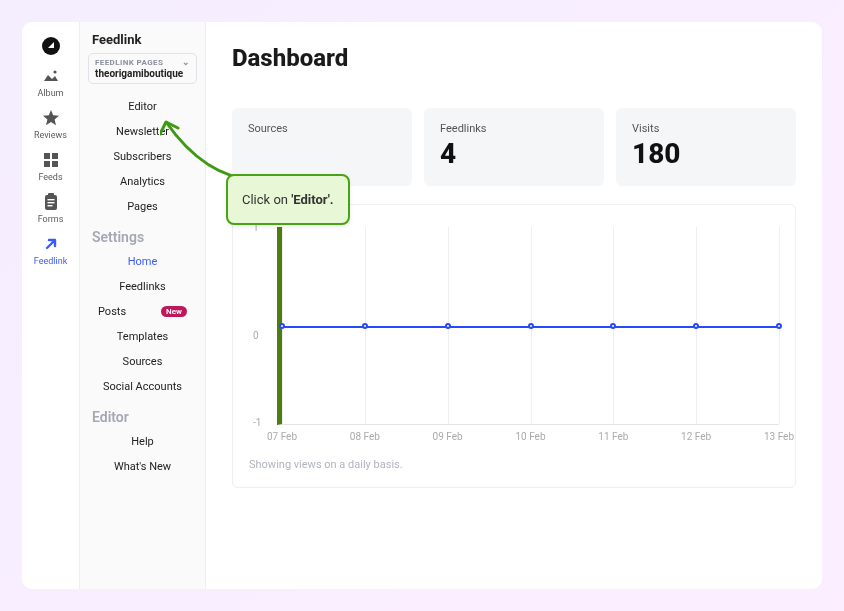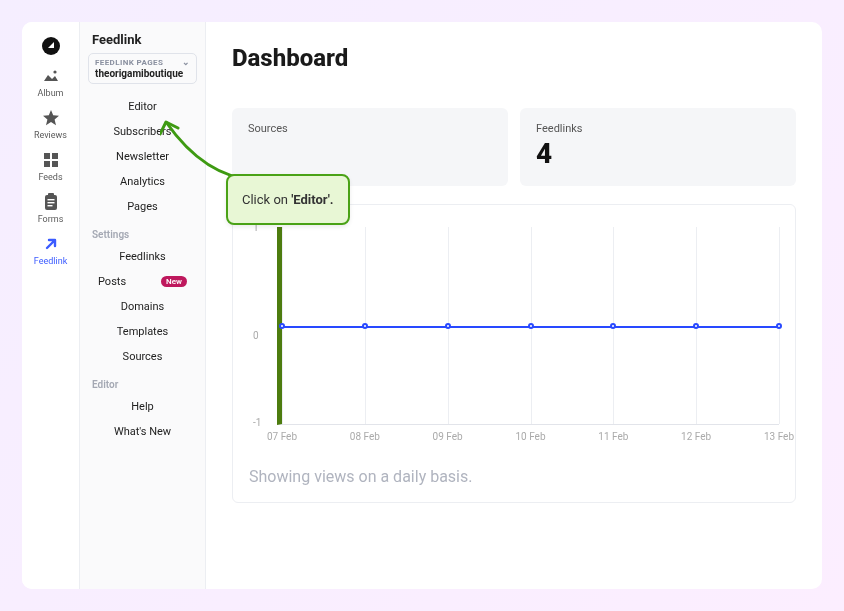--- a/index.html
+++ b/index.html
@@ -10,37 +10,37 @@
 .rail-item.active { color: #3b5bff; }
 .rail-item .label { font-size: 9px; }
 .rail-icon { width: 20px; height: 20px; display: flex; align-items: center; justify-content: center; }
 .sidebar2 { width: 126px; background: #fafafb; border-right: 1px solid #eceef2; padding: 10px 6px; }
 .sb-title { font-size: 13px; font-weight: 700; padding: 0 6px 6px; color: #222; }
 .sb-selector { border: 1px solid #e0e3ea; border-radius: 5px; padding: 3px 6px 4px; margin: 0 2px 10px; cursor: pointer; }
 .sb-sel-label { font-size: 8px; color: #8a90a0; font-weight: 700; letter-spacing: 0.4px; display: flex; justify-content: space-between; align-items: flex-end; }
 .sb-sel-value { font-size: 10px; font-weight: 700; color: #222; margin-top: 1px; }
 .sb-link { font-size: 11px; color: #222; padding: 6px; border-radius: 4px; cursor: pointer; display: flex; align-items: center; gap: 5px; justify-content: center; }
 .sb-link.active { color: #3b5bff; }
-.sb-section { font-size: 10px; color: #a4a8b3; font-weight: 600; padding: 10px 6px 4px; }
+.sb-section { font-size: 14px; color: #a4a8b3; font-weight: 600; padding: 10px 6px 4px; }
 .badge { background: #be185d; color: #fff; font-size: 8px; padding: 1px 5px; border-radius: 8px; font-weight: 600; margin-left: 30px; }
 .main { flex: 1; padding: 22px 26px; overflow: hidden; }
 .page-title { font-size: 24px; font-weight: 800; color: #1a1a1a; }
 .stats-row { display: flex; gap: 12px; margin-top: 36px; }
 .stat-card { flex: 1; background: #f5f6f8; border-radius: 6px; padding: 14px 16px 16px; }
 .stat-label { font-size: 11px; color: #555; }
 .stat-value { font-size: 28px; font-weight: 800; color: #111; margin-top: 2px; min-height: 30px; }
 .chart-box { border: 1px solid #eceef2; border-radius: 6px; margin-top: 18px; padding: 14px 16px 16px; }
 .chart-area { position: relative; height: 232px; margin-left: 18px; }
 .y-tick { position: absolute; left: -14px; font-size: 10px; color: #aaa; transform: translateY(-50%); }
 .plot { position: absolute; left: 10px; right: 0; top: 8px; bottom: 26px; border-left: 5px solid #4d7c0f; border-bottom: 1px solid #e2e4ea; }
 .grid-v { position: absolute; top: 0; bottom: 0; width: 1px; background: #eceef2; }
 .data-line { position: absolute; left: 0; right: 0; top: 50%; height: 2px; background: #2849ff; }
 .marker { position: absolute; top: 50%; width: 6px; height: 6px; border: 2px solid #2849ff; background: #fff; border-radius: 50%; transform: translate(-50%, -50%); }
 .x-tick { position: absolute; bottom: -18px; font-size: 10px; color: #aaa; transform: translateX(-50%); white-space: nowrap; }
-.chart-caption { font-size: 16px; color: #b0b4bf; margin-top: 16px; }
+.chart-caption { font-size: 11px; color: #b0b4bf; margin-top: 7px; }
 .callout { position: absolute; top: 174px; left: 226px; background: #e8f7d5; border: 2px solid #4aa216; border-radius: 8px; padding: 16px 14px; font-size: 13px; color: #333; z-index: 20; box-shadow: 0 2px 4px rgba(0,0,0,0.08); }
 .callout-arrow { position: absolute; top: 110px; left: 160px; z-index: 19; pointer-events: none; }
 .chev { display: inline-block; font-size: 9px; color: #8a90a0; }
 </style>
 </head>
 <body>
 
 <div class="app-frame">
 
   <div class="rail">
@@ -109,48 +109,51 @@
         <span>FEEDLINK PAGES</span>
         <span class="chev">⌄</span>
       </div>
       <div class="sb-sel-value">theorigamiboutique</div>
     </div>
 
     <div class="sb-link">
         <span>Editor</span>
       </div>
     <div class="sb-link">
+        <span>Newsletter</span>
+      </div>
+    <div class="sb-link">
         <span>Subscribers</span>
       </div>
     <div class="sb-link">
-        <span>Newsletter</span>
-      </div>
-    <div class="sb-link">
         <span>Analytics</span>
       </div>
     <div class="sb-link">
         <span>Pages</span>
       </div>
 
     <div class="sb-section">Settings</div>
+    <div class="sb-link active">
+        <span>Home</span>
+      </div>
     <div class="sb-link">
         <span>Feedlinks</span>
       </div>
     <div class="sb-link">
         <span>Posts</span>
         <span class="badge">New</span>
       </div>
     <div class="sb-link">
-        <span>Domains</span>
-      </div>
-    <div class="sb-link">
         <span>Templates</span>
       </div>
     <div class="sb-link">
         <span>Sources</span>
+      </div>
+    <div class="sb-link">
+        <span>Social Accounts</span>
       </div>
 
     <div class="sb-section">Editor</div>
     <div class="sb-link">
         <span>Help</span>
       </div>
     <div class="sb-link">
         <span>What's New</span>
       </div>
   </div>
@@ -159,20 +162,24 @@
     <h1 class="page-title">Dashboard</h1>
 
     <div class="stats-row">
       <div class="stat-card">
         <div class="stat-label">Sources</div>
         <div class="stat-value"></div>
       </div>
       <div class="stat-card">
         <div class="stat-label">Feedlinks</div>
         <div class="stat-value">4</div>
+      </div>
+      <div class="stat-card">
+        <div class="stat-label">Visits</div>
+        <div class="stat-value">180</div>
       </div>
     </div>
 
     <div class="chart-box">
       <div class="chart-area">
         <span class="y-tick" style="top:8px">1</span>
         <span class="y-tick" style="top:50%">0</span>
         <span class="y-tick" style="bottom:18px">-1</span>
         <div class="plot">
           <div class="grid-v" style="left:0%"></div>

